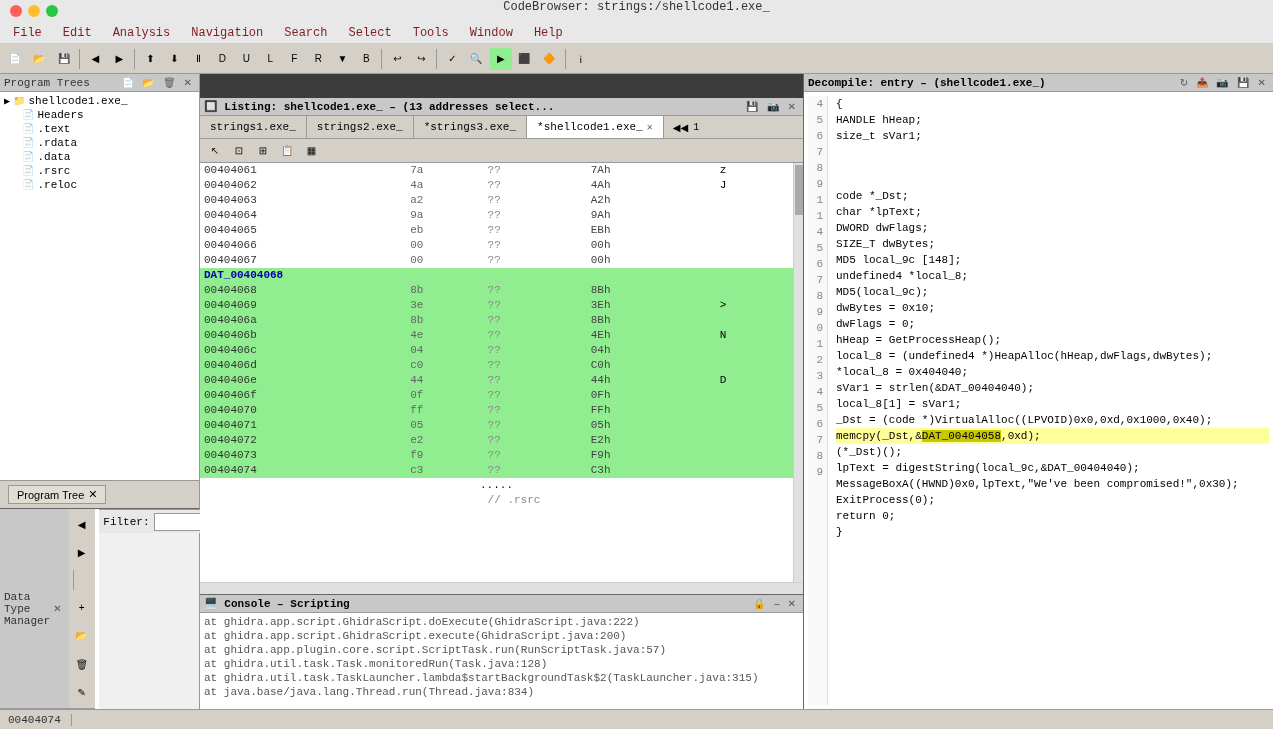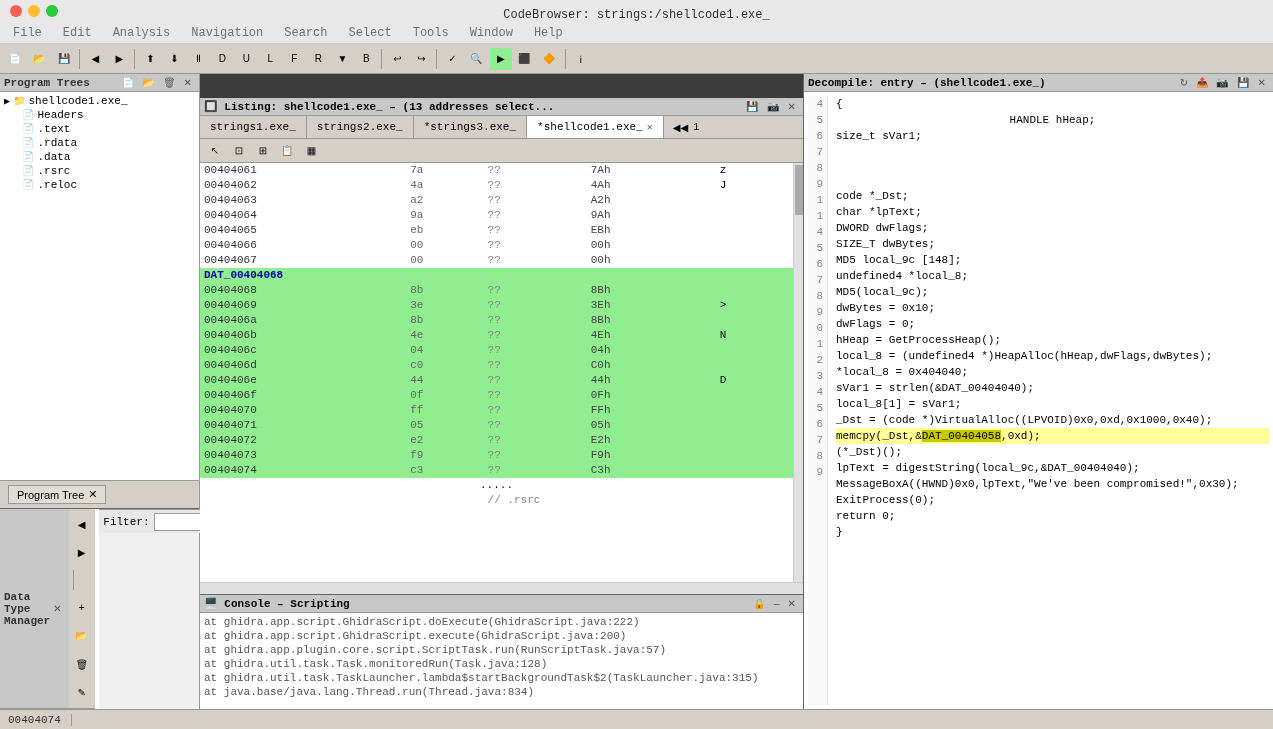--- a/index.html
+++ b/index.html
@@ -1,44 +1,44 @@
 <!DOCTYPE html>
 <html><head>
   <meta charset="utf-8">
   <style>
     * { box-sizing: border-box; margin: 0; padding: 0; }
     body { font-family: 'Courier New', monospace; font-size: 11px; background: #3c3c3c; color: #000; overflow: hidden; }
     
     
-    #titlebar { background: #e8e8e8; height: 22px; display: flex; align-items: flex-end; justify-content: center; font-size: 12px; color: #333; position: relative; }
+    #titlebar { background: #e8e8e8; height: 22px; display: flex; align-items: flex-start; justify-content: center; font-size: 12px; color: #333; position: relative; }
     #window-controls { display: flex; gap: 6px; position: absolute; left: 10px; top: 50%; transform: translateY(-50%); }
     .wc-btn { width: 12px; height: 12px; border-radius: 50%; border: none; cursor: pointer; }
     .wc-close { background: #ff5f57; }
     .wc-min { background: #ffbd2e; }
     .wc-max { background: #28c940; }
     
     
     #menubar { background: #e8e8e8; height: 22px; display: flex; align-items: center; padding: 0 5px; border-bottom: 1px solid #ccc; gap: 5px; }
-    .menu-item { padding: 2px 8px; font-size: 12px; cursor: pointer; color: #737373; }
+    .menu-item { padding: 2px 8px; font-size: 12px; cursor: pointer; color: #7f1d1d; }
     
     
     #toolbar { background: #d4d0c8; height: 30px; display: flex; align-items: center; padding: 0 4px; gap: 2px; border-bottom: 1px solid #999; }
     .tb-btn { background: #d4d0c8; border: 1px solid transparent; padding: 2px 4px; cursor: pointer; font-size: 10px; display: flex; align-items: center; justify-content: center; min-width: 22px; height: 22px; }
     .tb-sep { width: 1px; height: 20px; background: #999; margin: 0 2px; }
     
     
     #main { display: flex; height: calc(729px - 22px - 22px - 30px - 20px); }
     
     
     #left-panel { width: 200px; display: flex; flex-direction: column; background: #f0f0f0; border-right: 1px solid #999; }
     
     
     #program-trees { flex: 1; display: flex; flex-direction: column; border-bottom: 1px solid #666; }
     .panel-header { background: #c8c8c8; padding: 2px 4px; display: flex; align-items: center; justify-content: space-between; border-bottom: 1px solid #999; }
-    .panel-title { font-size: 11px; font-weight: bold; color: #333; }
+    .panel-title { font-size: 11px; font-weight: normal; color: #333; }
     .panel-controls { display: flex; gap: 2px; }
     .panel-ctrl-btn { background: none; border: none; cursor: pointer; font-size: 10px; padding: 1px 3px; color: #555; }
     
     #tree-content { flex: 1; overflow-y: auto; background: white; padding: 2px; }
     .tree-item { display: flex; align-items: center; padding: 1px 2px; cursor: pointer; }
     .tree-icon { margin-right: 3px; font-size: 10px; }
     .tree-label { font-size: 11px; }
     
     
     #program-tree-tab { height: 28px; background: #d4d0c8; display: flex; align-items: center; justify-content: space-between; padding: 0 8px; border-top: 1px solid #999; }
@@ -500,21 +500,21 @@
             <div style="line-height: 16px;">3</div>
             <div style="line-height: 16px;">4</div>
             <div style="line-height: 16px;">5</div>
             <div style="line-height: 16px;">6</div>
             <div style="line-height: 16px;">7</div>
             <div style="line-height: 16px;">8</div>
             <div style="line-height: 16px;">9</div>
           </div>
           <div style="flex: 1 1 0%; padding-left: 8px; overflow: auto;">
             <div style="line-height: 16px; white-space: nowrap;">{</div>
-            <div style="line-height: 16px; white-space: nowrap; text-align: center;">  HANDLE hHeap;</div>
+            <div style="line-height: 16px; white-space: nowrap;">  HANDLE hHeap;</div>
             <div style="line-height: 16px; white-space: nowrap;">  size_t sVar1;</div>
             <div style="line-height: 16px; white-space: nowrap; margin-top: 44px;">  code *_Dst;</div>
             <div style="line-height: 16px; white-space: nowrap;">  char *lpText;</div>
             <div style="line-height: 16px; white-space: nowrap;">  DWORD dwFlags;</div>
             <div style="line-height: 16px; white-space: nowrap;">  SIZE_T dwBytes;</div>
             <div style="line-height: 16px; white-space: nowrap;">  MD5 local_9c [148];</div>
             <div style="line-height: 16px; white-space: nowrap;">  undefined4 *local_8;</div>
             <div style="line-height: 16px; white-space: nowrap;"></div>
             <div style="line-height: 16px; white-space: nowrap;">  MD5(local_9c);</div>
             <div style="line-height: 16px; white-space: nowrap;">  dwBytes = 0x10;</div>

